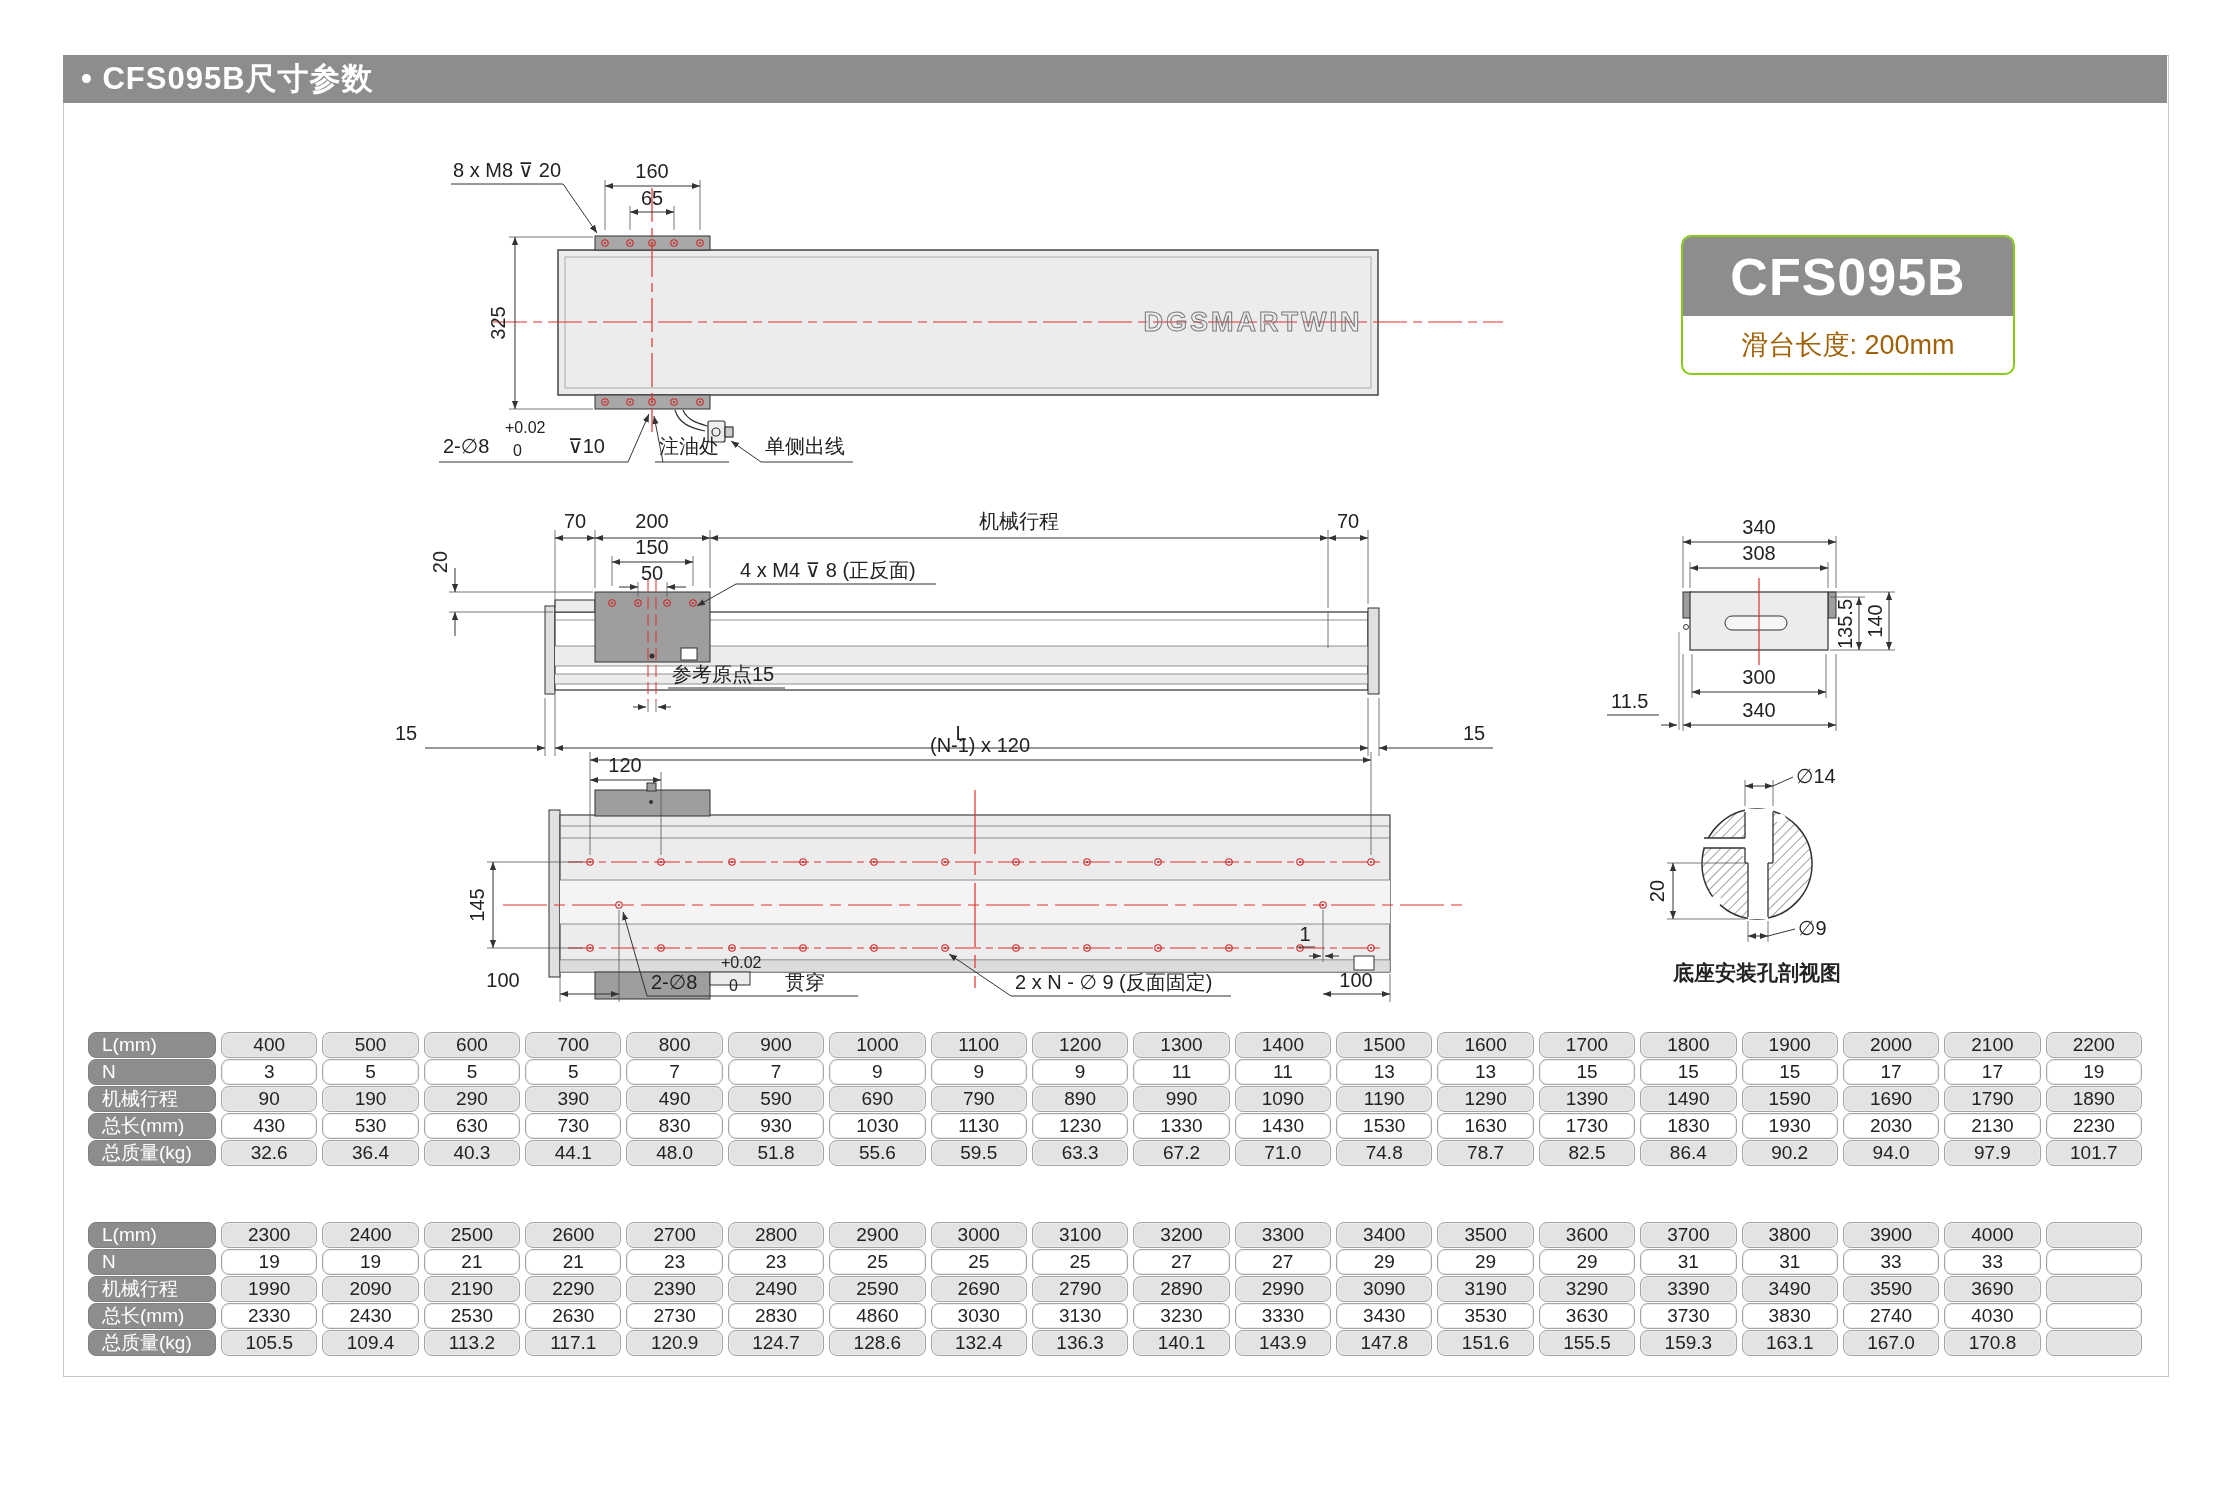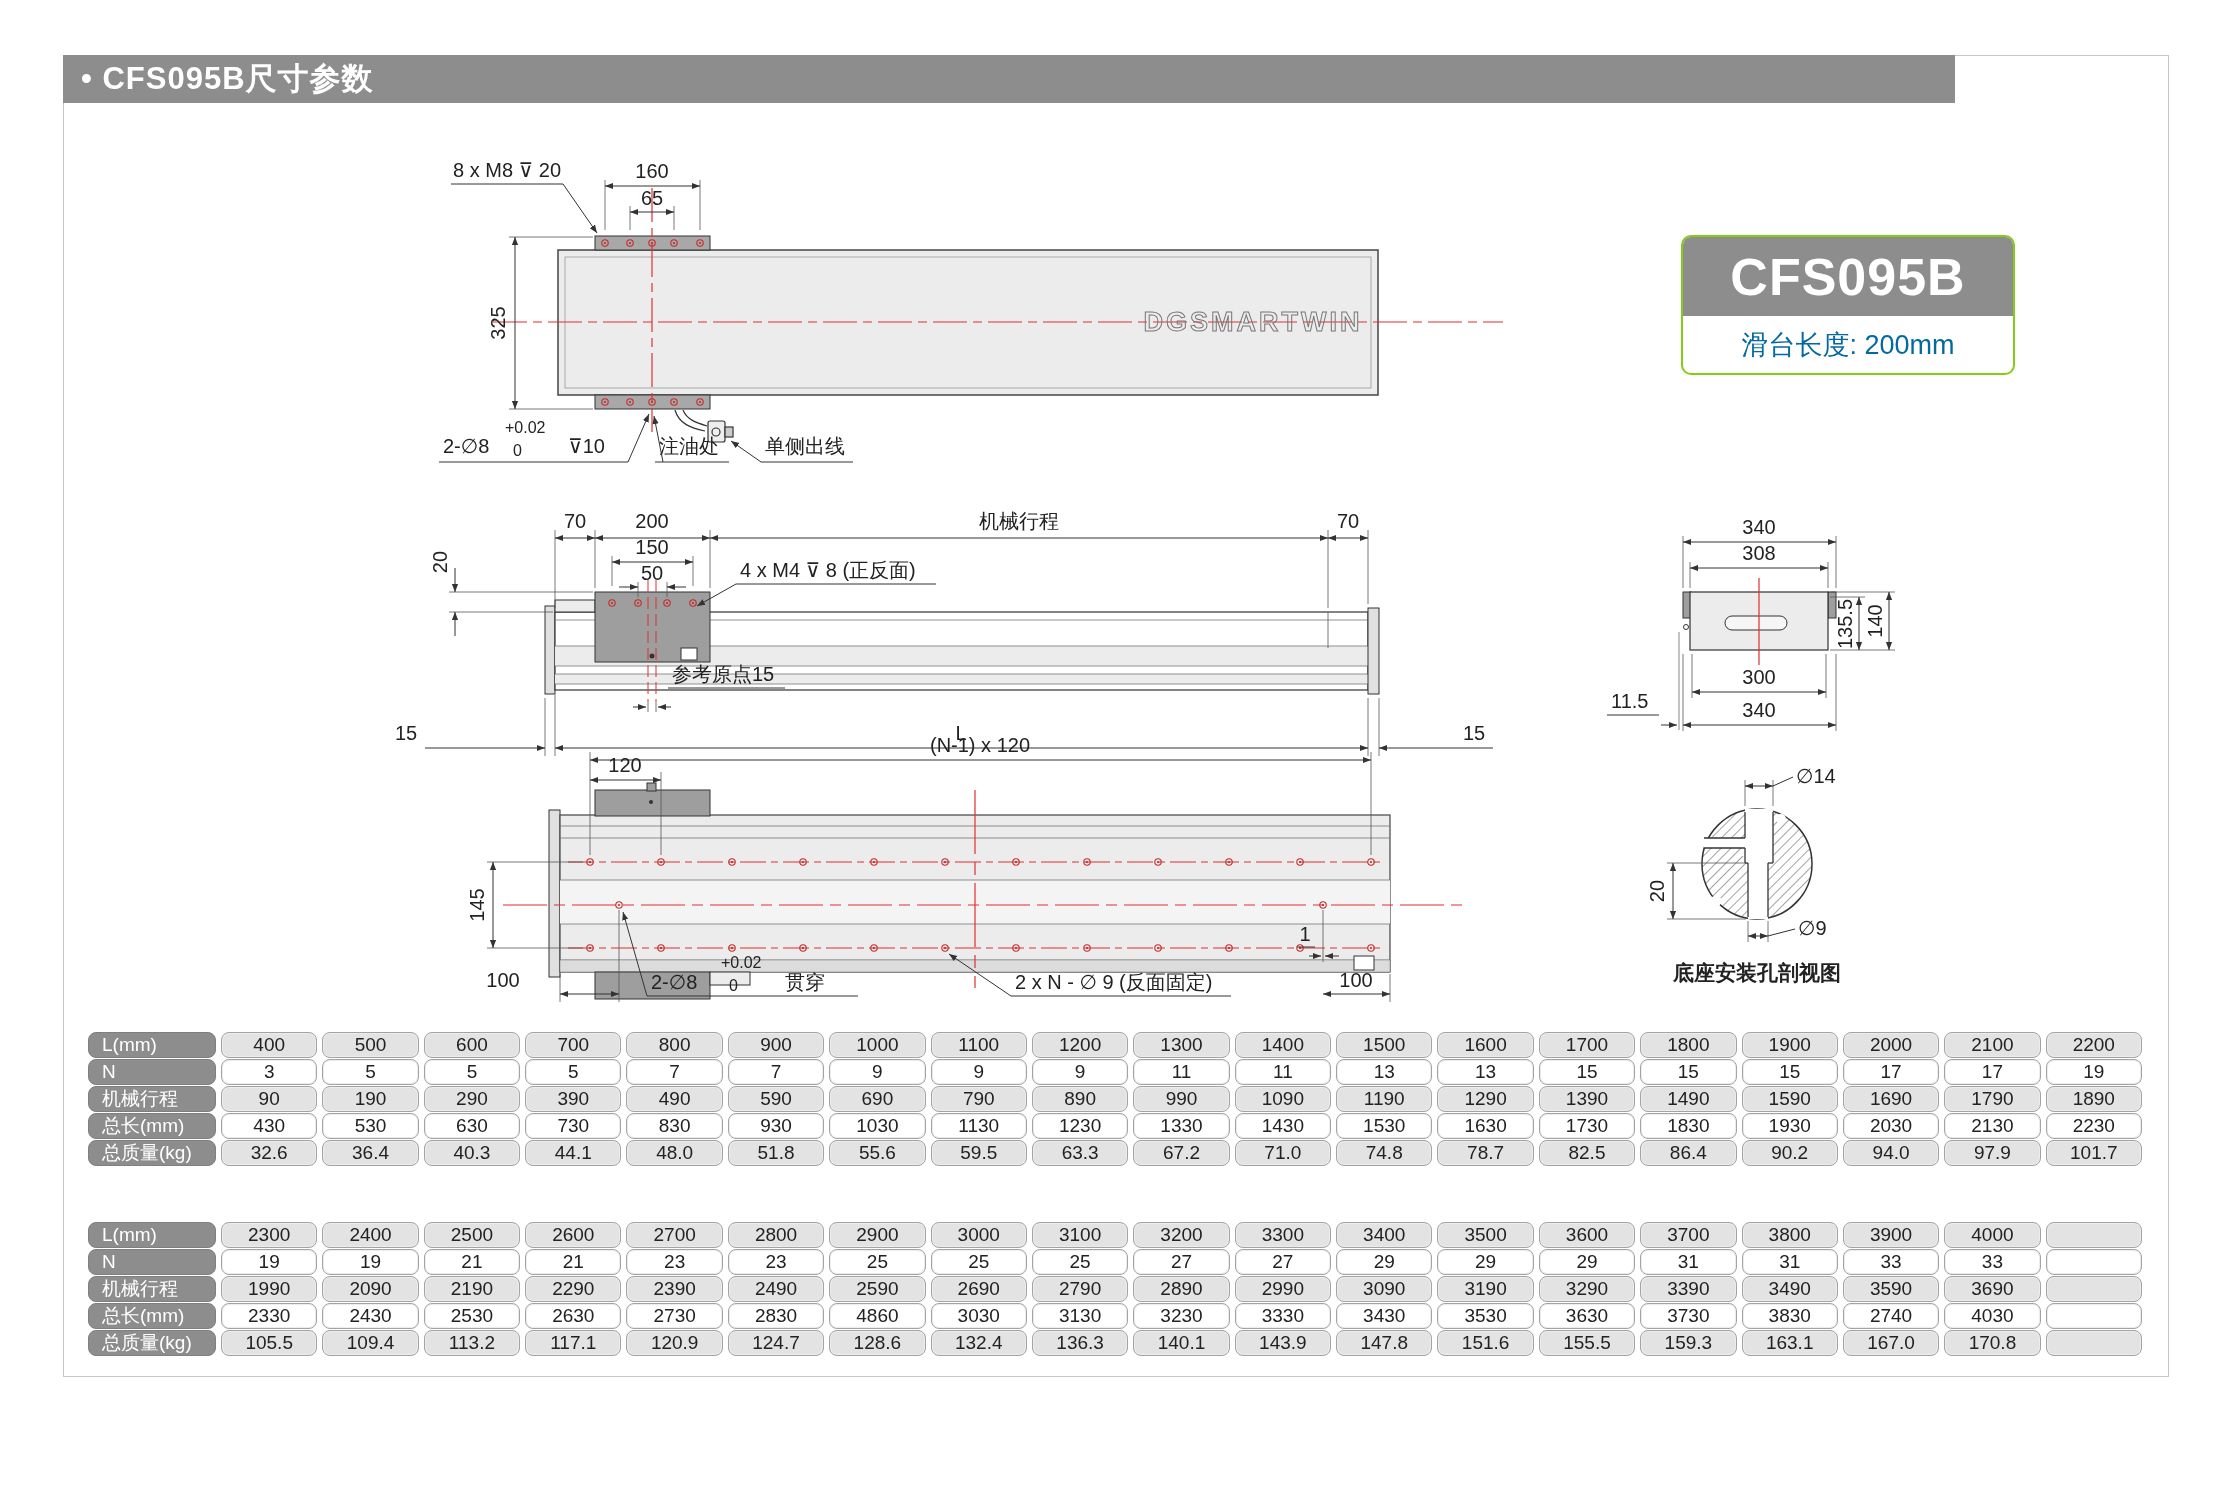--- a/index.html
+++ b/index.html
@@ -1,27 +1,27 @@
 <!DOCTYPE html>
 <html><head>
 <meta charset="utf-8">
 <style>
   html,body{margin:0;padding:0;background:#fff;}
   body{width:2229px;height:1485px;position:relative;overflow:hidden;
        font-family:"Liberation Sans","DejaVu Sans",sans-serif;color:#222;}
   .card{position:absolute;left:63px;top:55px;width:2104px;height:1320px;
         border:1px solid #c6c6c6;background:#fff;}
-  .titlebar{position:absolute;left:63px;top:55px;width:1892px;height:48px;
+  .titlebar{position:absolute;left:63px;top:55px;width:2104px;height:48px;
         background:#8d8d8d;color:#fff;font-size:31px;font-weight:600;
         line-height:48px;padding-left:18px;box-sizing:border-box;letter-spacing:1px;}
   .badge{position:absolute;left:1681px;top:235px;width:330px;border:2px solid #84cc16;
         border-radius:10px;overflow:hidden;background:#fff;text-align:center;}
   .badge-top{background:#8d8d8d;color:#fff;font-size:52px;font-weight:bold;
         padding:10px 0 9px 0;letter-spacing:1px;}
-  .badge-bottom{color:#0369a1;font-size:27px;padding:11px 0 10px 0;}
+  .badge-bottom{color:#a16207;font-size:27px;padding:11px 0 10px 0;}
   svg text{fill:#222;}
   .dim{font-size:20px;}
   .dims{font-size:16px;}
   .logo{font-size:27px;font-weight:bold;letter-spacing:3px;fill:none;stroke:#777;stroke-width:1;}
   .cap{font-size:21px;font-weight:bold;}
   
   .dtable{position:absolute;left:88px;width:2054px;}
   .trow{display:grid;grid-template-columns:128px repeat(19,1fr);column-gap:5px;margin-bottom:1px;}
   .rhead{background:#8d8d8d;border:1px solid #7f7f7f;color:#fff;border-radius:8px;
         height:24px;line-height:24px;font-size:19px;padding-left:13px;}

